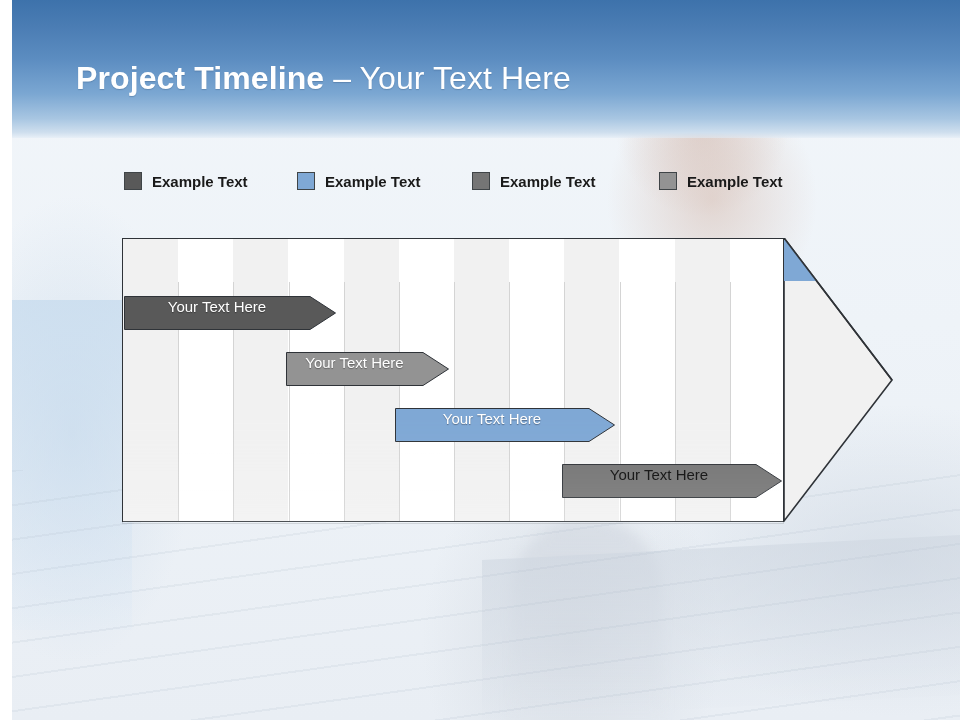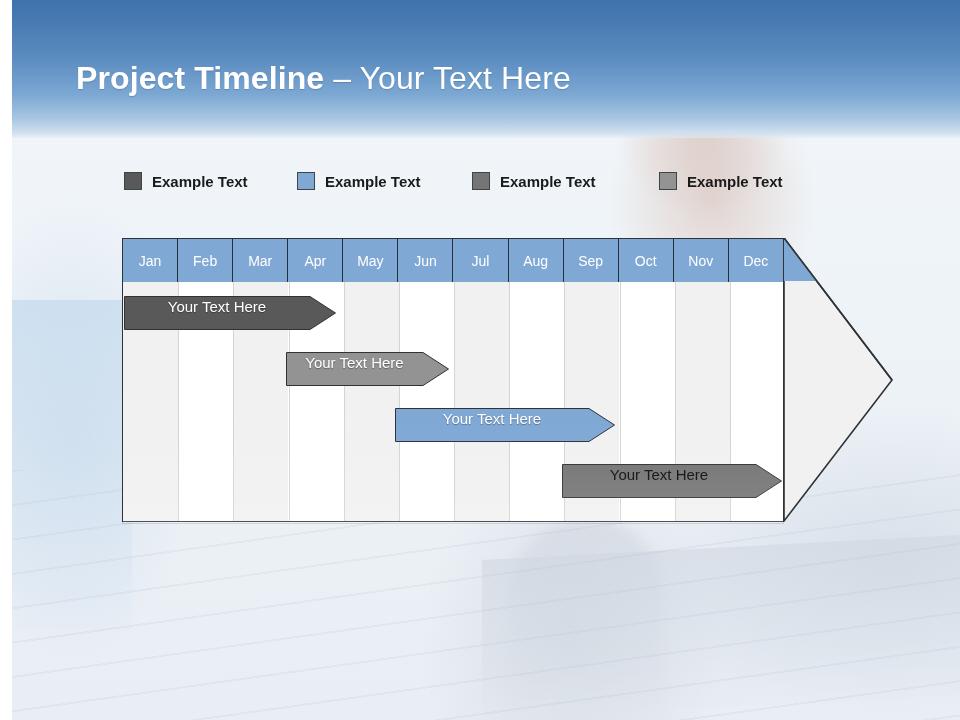--- a/index.html
+++ b/index.html
@@ -280,34 +280,20 @@
           <div class="col-stripe" style="left: 331px; width: 55.1667px;"></div>
           <div class="col-divider" style="left: 331px;"></div>
           <div class="col-divider" style="left: 386.167px;"></div>
           <div class="col-stripe" style="left: 441.333px; width: 55.1667px;"></div>
           <div class="col-divider" style="left: 441.333px;"></div>
           <div class="col-divider" style="left: 496.5px;"></div>
           <div class="col-stripe" style="left: 551.667px; width: 55.1667px;"></div>
           <div class="col-divider" style="left: 551.667px;"></div>
           <div class="col-divider" style="left: 606.833px;"></div>
         </div>
-      <div class="month-row">
-          <div class="month-cell" style="background: rgb(127, 168, 213); color: rgb(255, 255, 255);">Jan</div>
-          <div class="month-cell" style="background: rgb(127, 168, 213); color: rgb(255, 255, 255);">Feb</div>
-          <div class="month-cell" style="background: rgb(127, 168, 213); color: rgb(255, 255, 255);">Mar</div>
-          <div class="month-cell" style="background: rgb(127, 168, 213); color: rgb(255, 255, 255);">Apr</div>
-          <div class="month-cell" style="background: rgb(127, 168, 213); color: rgb(255, 255, 255);">May</div>
-          <div class="month-cell" style="background: rgb(127, 168, 213); color: rgb(255, 255, 255);">Jun</div>
-          <div class="month-cell" style="background: rgb(127, 168, 213); color: rgb(255, 255, 255);">Jul</div>
-          <div class="month-cell" style="background: rgb(127, 168, 213); color: rgb(255, 255, 255);">Aug</div>
-          <div class="month-cell" style="background: rgb(127, 168, 213); color: rgb(255, 255, 255);">Sep</div>
-          <div class="month-cell" style="background: rgb(127, 168, 213); color: rgb(255, 255, 255);">Oct</div>
-          <div class="month-cell" style="background: rgb(127, 168, 213); color: rgb(255, 255, 255);">Nov</div>
-          <div class="month-cell" style="background: rgb(127, 168, 213); color: rgb(255, 255, 255);">Dec</div>
-        </div>
     </div>
   </div>
 
   <div class="arrowhead-wrap">
     <svg width="110" height="284" viewBox="0 0 110 284">
       <polygon points="0,0 108,142 0,283" fill="#f1f1f1" stroke="#2f3338" stroke-width="1.6" stroke-linejoin="miter"></polygon>
       <polygon points="0,0 33,43 0,43" fill="#7fa8d5" stroke="none"></polygon>
       <line x1="0" y1="0" x2="108" y2="142" stroke="#2f3338" stroke-width="1.6"></line>
     </svg>
   </div>

